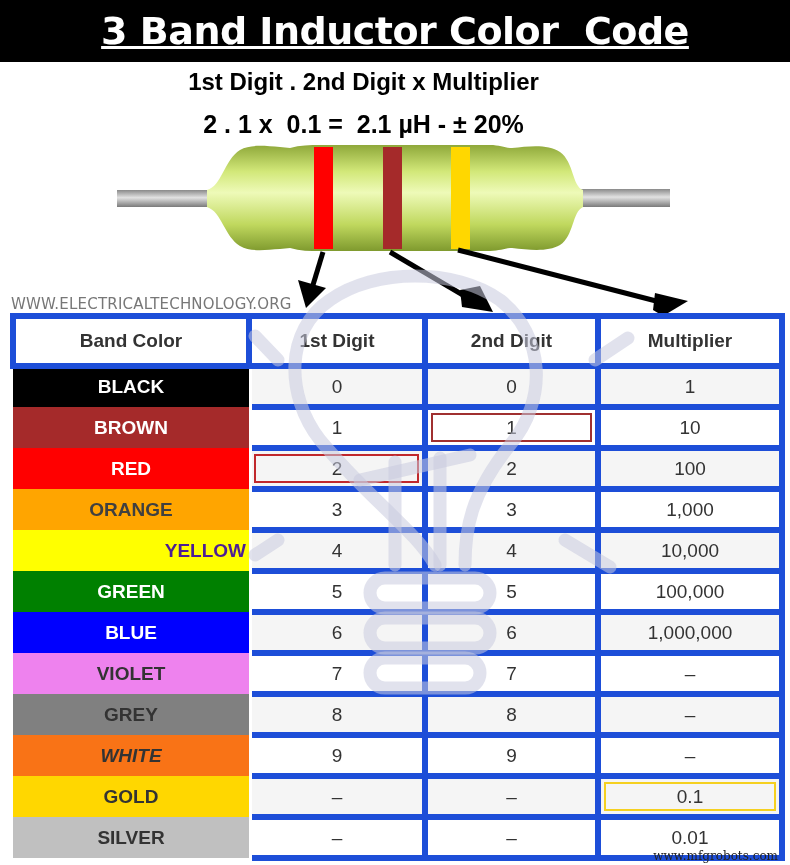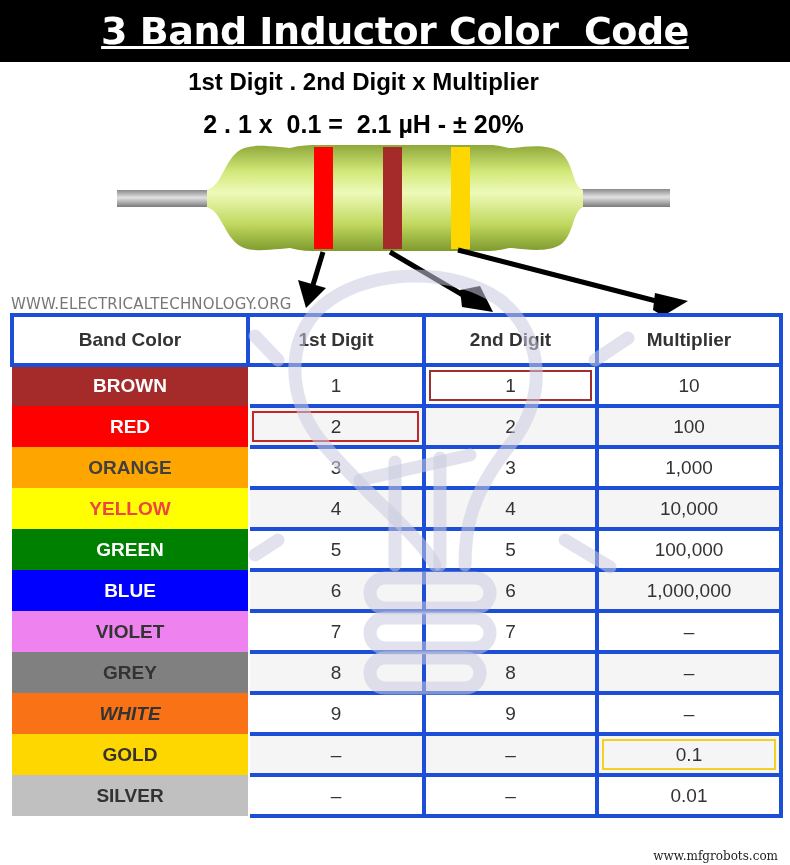--- a/index.html
+++ b/index.html
@@ -28,21 +28,21 @@
     font-family: "DejaVu Sans", sans-serif; letter-spacing: 0.2px;
   }
 
   .watermark { position: absolute; left: 0; top: 0; pointer-events: none; z-index: 3; }
 
   table.code-table {
     position: absolute; left: 10px; top: 313px; width: 769px;
     border-collapse: collapse; table-layout: fixed; z-index: 1;
   }
   table.code-table th, table.code-table td {
-    border: 4px solid #1d4ed8; text-align: center; vertical-align: middle;
+    border: 6px solid #1d4ed8; text-align: center; vertical-align: middle;
     font-family: "Liberation Sans", sans-serif;
   }
   table.code-table th {
     height: 50px; font-size: 19px; font-weight: bold; color: #333; background: #fff;
   }
   table.code-table td { height: 41px; font-size: 19px; color: #333; }
   table.code-table tr.stripe td.val { background: #f5f5f5; }
   table.code-table tr.plain td.val { background: #ffffff; }
   td.band { font-weight: bold; font-size: 19px; border-color: transparent !important; }
   td.val { position: relative; }
@@ -110,40 +110,46 @@
     </colgroup>
   <thead>
     <tr>
       <th>Band Color</th>
       <th>1st Digit</th>
       <th>2nd Digit</th>
       <th>Multiplier</th>
     </tr>
   </thead>
   <tbody id="tbody">
+      <tr class="stripe">
+        <td class="band" style="background: rgb(0, 0, 0); color: rgb(255, 255, 255);">BLACK</td>
+        <td class="val"><span>0</span></td>
+        <td class="val"><span>0</span></td>
+        <td class="val"><span>1</span></td>
+      </tr>
       <tr class="plain">
         <td class="band" style="background: rgb(165, 42, 42); color: rgb(255, 255, 255);">BROWN</td>
         <td class="val"><span>1</span></td>
         <td class="val"><span>1</span><div class="hl"></div></td>
         <td class="val"><span>10</span></td>
       </tr>
       <tr class="stripe">
         <td class="band" style="background: rgb(255, 0, 0); color: rgb(255, 255, 255);">RED</td>
         <td class="val"><span>2</span><div class="hl red"></div></td>
         <td class="val"><span>2</span></td>
         <td class="val"><span>100</span></td>
       </tr>
       <tr class="plain">
         <td class="band" style="background: rgb(255, 165, 0); color: #404040;">ORANGE</td>
         <td class="val"><span>3</span></td>
         <td class="val"><span>3</span></td>
         <td class="val"><span>1,000</span></td>
       </tr>
       <tr class="stripe">
-        <td class="band" style="background: rgb(255, 255, 0); color: #ef4444;">YELLOW</td>
+        <td class="band" style="background: rgb(255, 255, 0); color: #4c1d95; text-align: right;">YELLOW</td>
         <td class="val"><span>4</span></td>
         <td class="val"><span>4</span></td>
         <td class="val"><span>10,000</span></td>
       </tr>
       <tr class="plain">
         <td class="band" style="background: rgb(0, 128, 0); color: rgb(255, 255, 255);">GREEN</td>
         <td class="val"><span>5</span></td>
         <td class="val"><span>5</span></td>
         <td class="val"><span>100,000</span></td>
       </tr>

